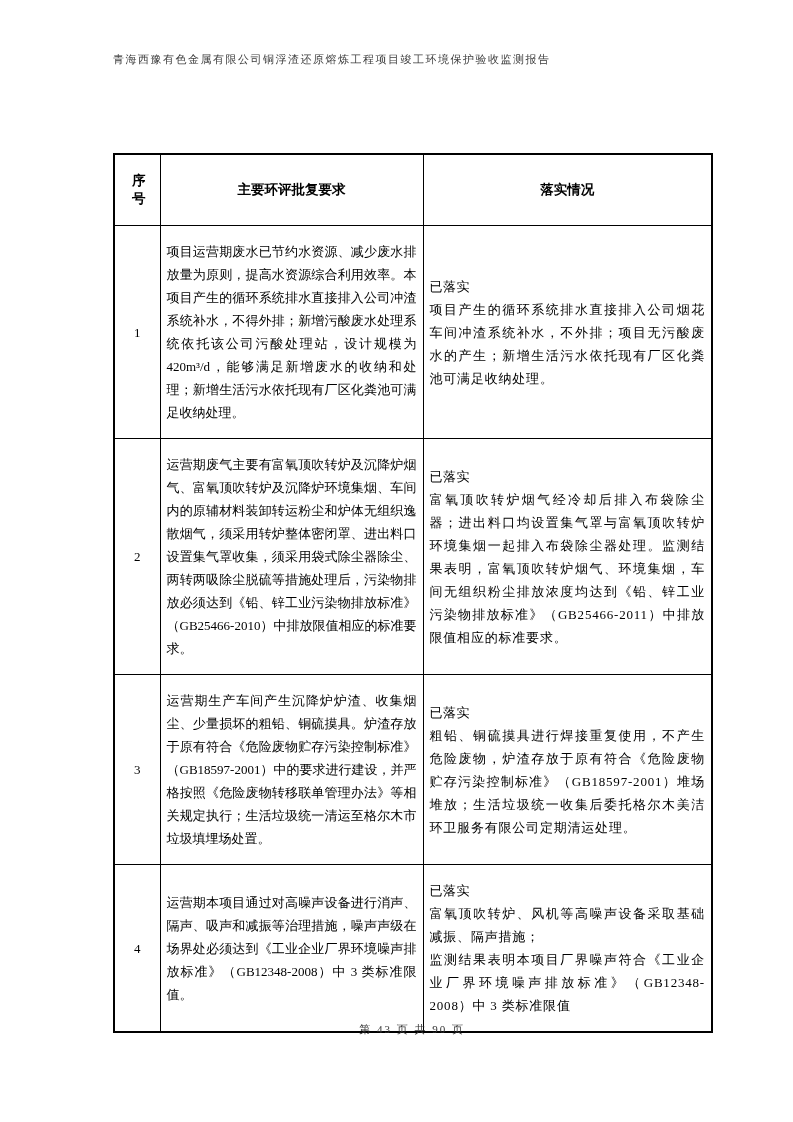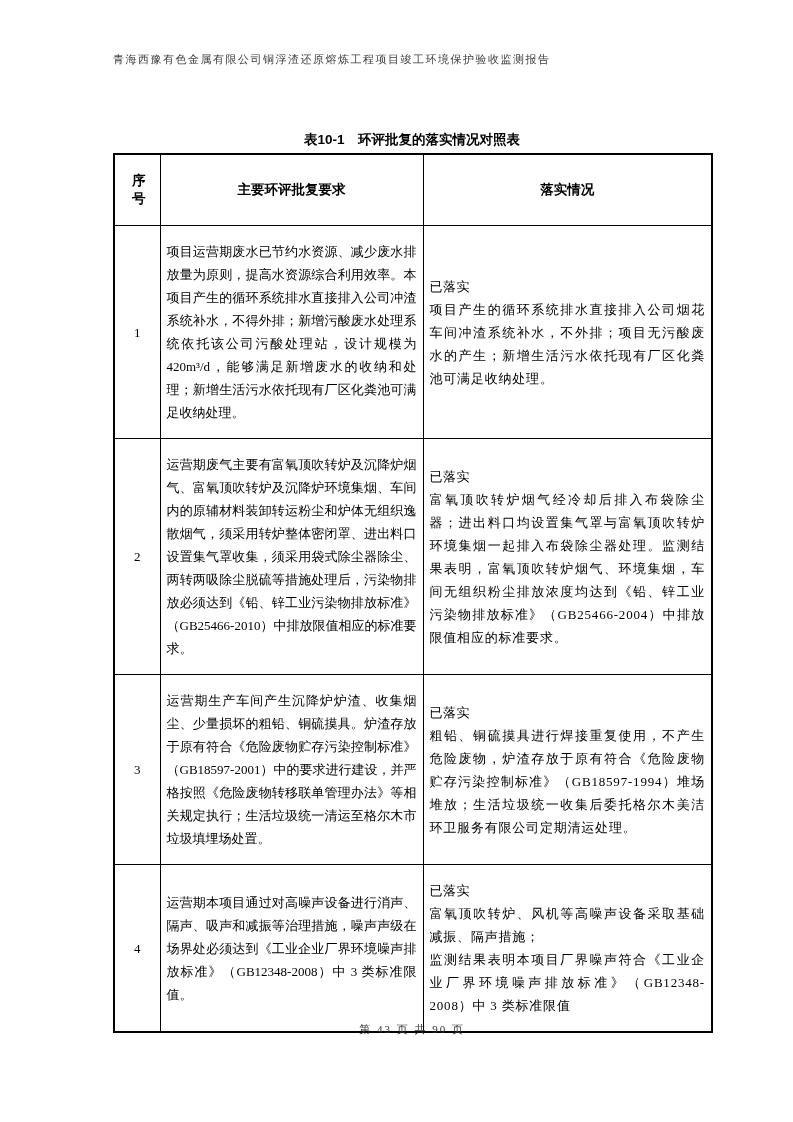--- a/index.html
+++ b/index.html
@@ -113,21 +113,20 @@
   }
 </style>
 </head>
 <body>
 
 <div class="page">
 
   <div class="running-header">青海西豫有色金属有限公司铜浮渣还原熔炼工程项目竣工环境保护验收监测报告</div>
 
 
-  <div class="table-caption">表10-1　环评批复的落实情况对照表</div>
 
   <table class="main">
     <colgroup>
       <col class="c-num">
         <col class="c-req">
         <col class="c-status">
     </colgroup>
     <thead>
       <tr>
         <th>序号</th>
@@ -146,31 +145,31 @@
           <p>项目产生的循环系统排水直接排入公司烟花车间冲渣系统补水，不外排；项目无污酸废水的产生；新增生活污水依托现有厂区化粪池可满足收纳处理。</p>
         </td>
       </tr>
       <tr class="r2">
         <td class="num">2</td>
         <td class="req">
           <p>运营期废气主要有富氧顶吹转炉及沉降炉烟气、富氧顶吹转炉及沉降炉环境集烟、车间内的原辅材料装卸转运粉尘和炉体无组织逸散烟气，须采用转炉整体密闭罩、进出料口设置集气罩收集，须采用袋式除尘器除尘、两转两吸除尘脱硫等措施处理后，污染物排放必须达到《铅、锌工业污染物排放标准》（GB25466-2010）中排放限值相应的标准要求。</p>
         </td>
         <td class="status">
           <p class="status-title">已落实</p>
-          <p>富氧顶吹转炉烟气经冷却后排入布袋除尘器；进出料口均设置集气罩与富氧顶吹转炉环境集烟一起排入布袋除尘器处理。监测结果表明，富氧顶吹转炉烟气、环境集烟，车间无组织粉尘排放浓度均达到《铅、锌工业污染物排放标准》（GB25466-2004）中排放限值相应的标准要求。</p>
+          <p>富氧顶吹转炉烟气经冷却后排入布袋除尘器；进出料口均设置集气罩与富氧顶吹转炉环境集烟一起排入布袋除尘器处理。监测结果表明，富氧顶吹转炉烟气、环境集烟，车间无组织粉尘排放浓度均达到《铅、锌工业污染物排放标准》（GB25466-2011）中排放限值相应的标准要求。</p>
         </td>
       </tr>
       <tr class="r3">
         <td class="num">3</td>
         <td class="req">
           <p>运营期生产车间产生沉降炉炉渣、收集烟尘、少量损坏的粗铅、铜硫摸具。炉渣存放于原有符合《危险废物贮存污染控制标准》（GB18597-2001）中的要求进行建设，并严格按照《危险废物转移联单管理办法》等相关规定执行；生活垃圾统一清运至格尔木市垃圾填埋场处置。</p>
         </td>
         <td class="status">
           <p class="status-title">已落实</p>
-          <p>粗铅、铜硫摸具进行焊接重复使用，不产生危险废物，炉渣存放于原有符合《危险废物贮存污染控制标准》（GB18597-1994）堆场堆放；生活垃圾统一收集后委托格尔木美洁环卫服务有限公司定期清运处理。</p>
+          <p>粗铅、铜硫摸具进行焊接重复使用，不产生危险废物，炉渣存放于原有符合《危险废物贮存污染控制标准》（GB18597-2001）堆场堆放；生活垃圾统一收集后委托格尔木美洁环卫服务有限公司定期清运处理。</p>
         </td>
       </tr>
       <tr class="r4">
         <td class="num">4</td>
         <td class="req">
           <p>运营期本项目通过对高噪声设备进行消声、隔声、吸声和减振等治理措施，噪声声级在场界处必须达到《工业企业厂界环境噪声排放标准》（GB12348-2008）中 3 类标准限值。</p>
         </td>
         <td class="status">
           <p class="status-title">已落实</p>
           <p>富氧顶吹转炉、风机等高噪声设备采取基础减振、隔声措施；</p>

